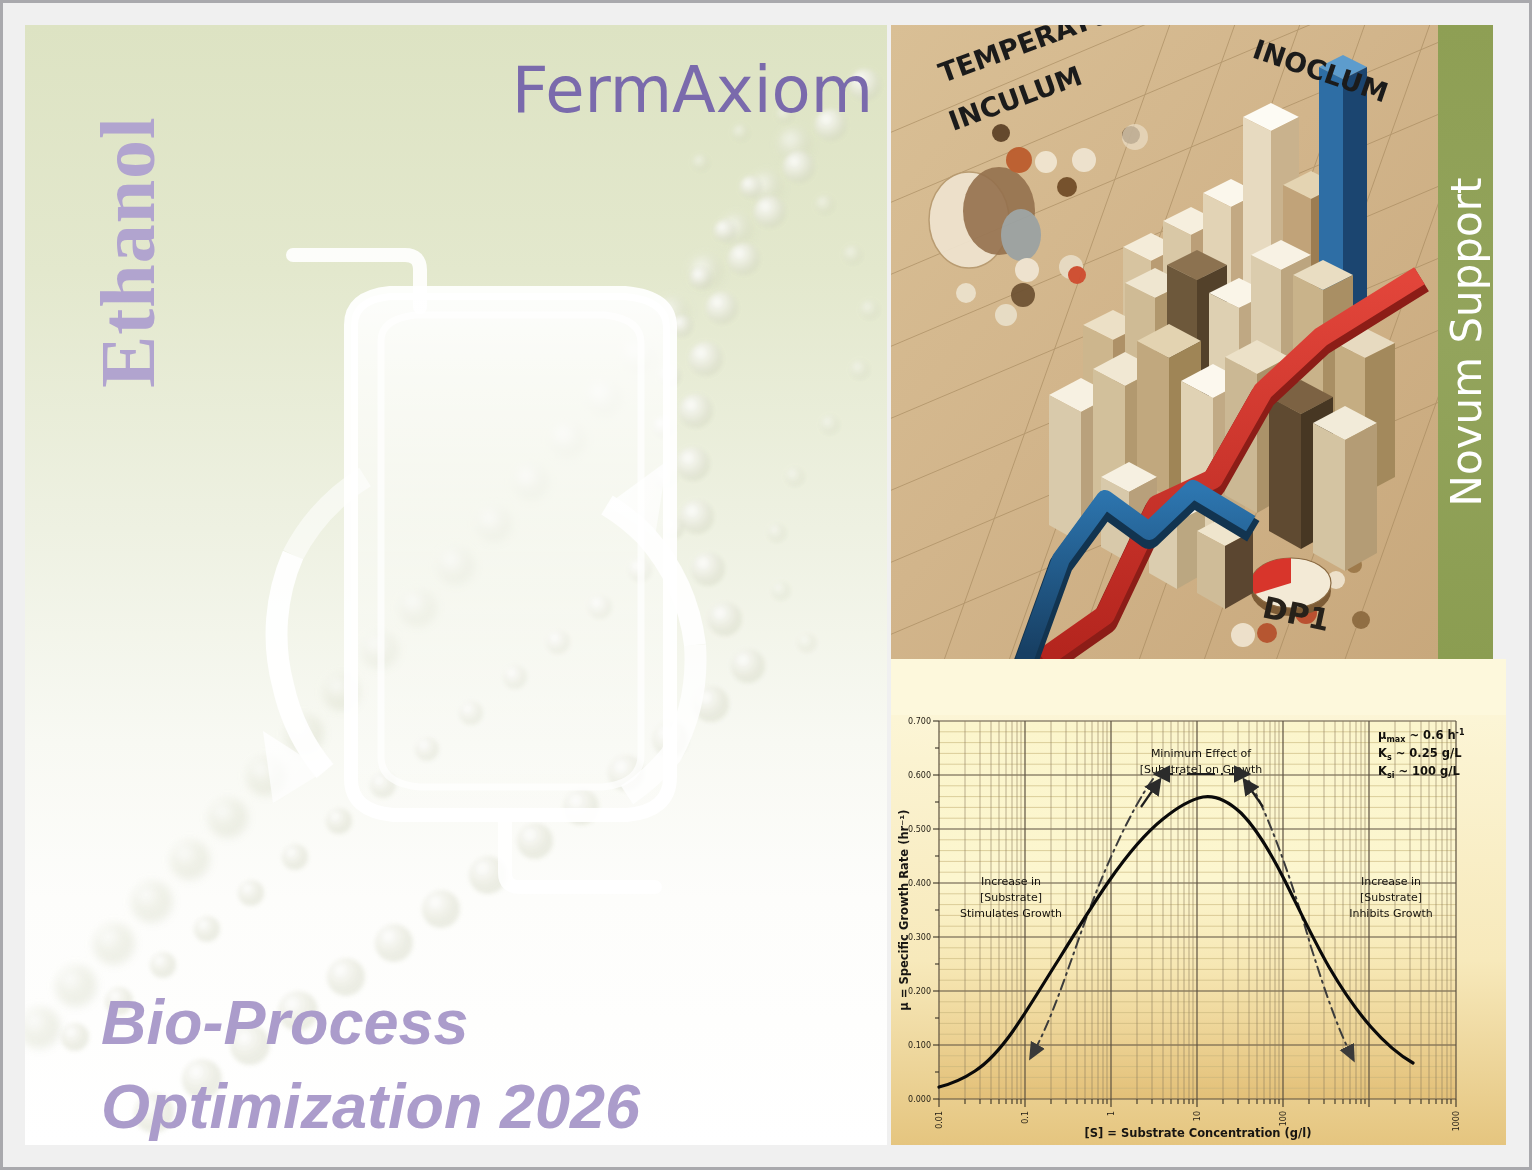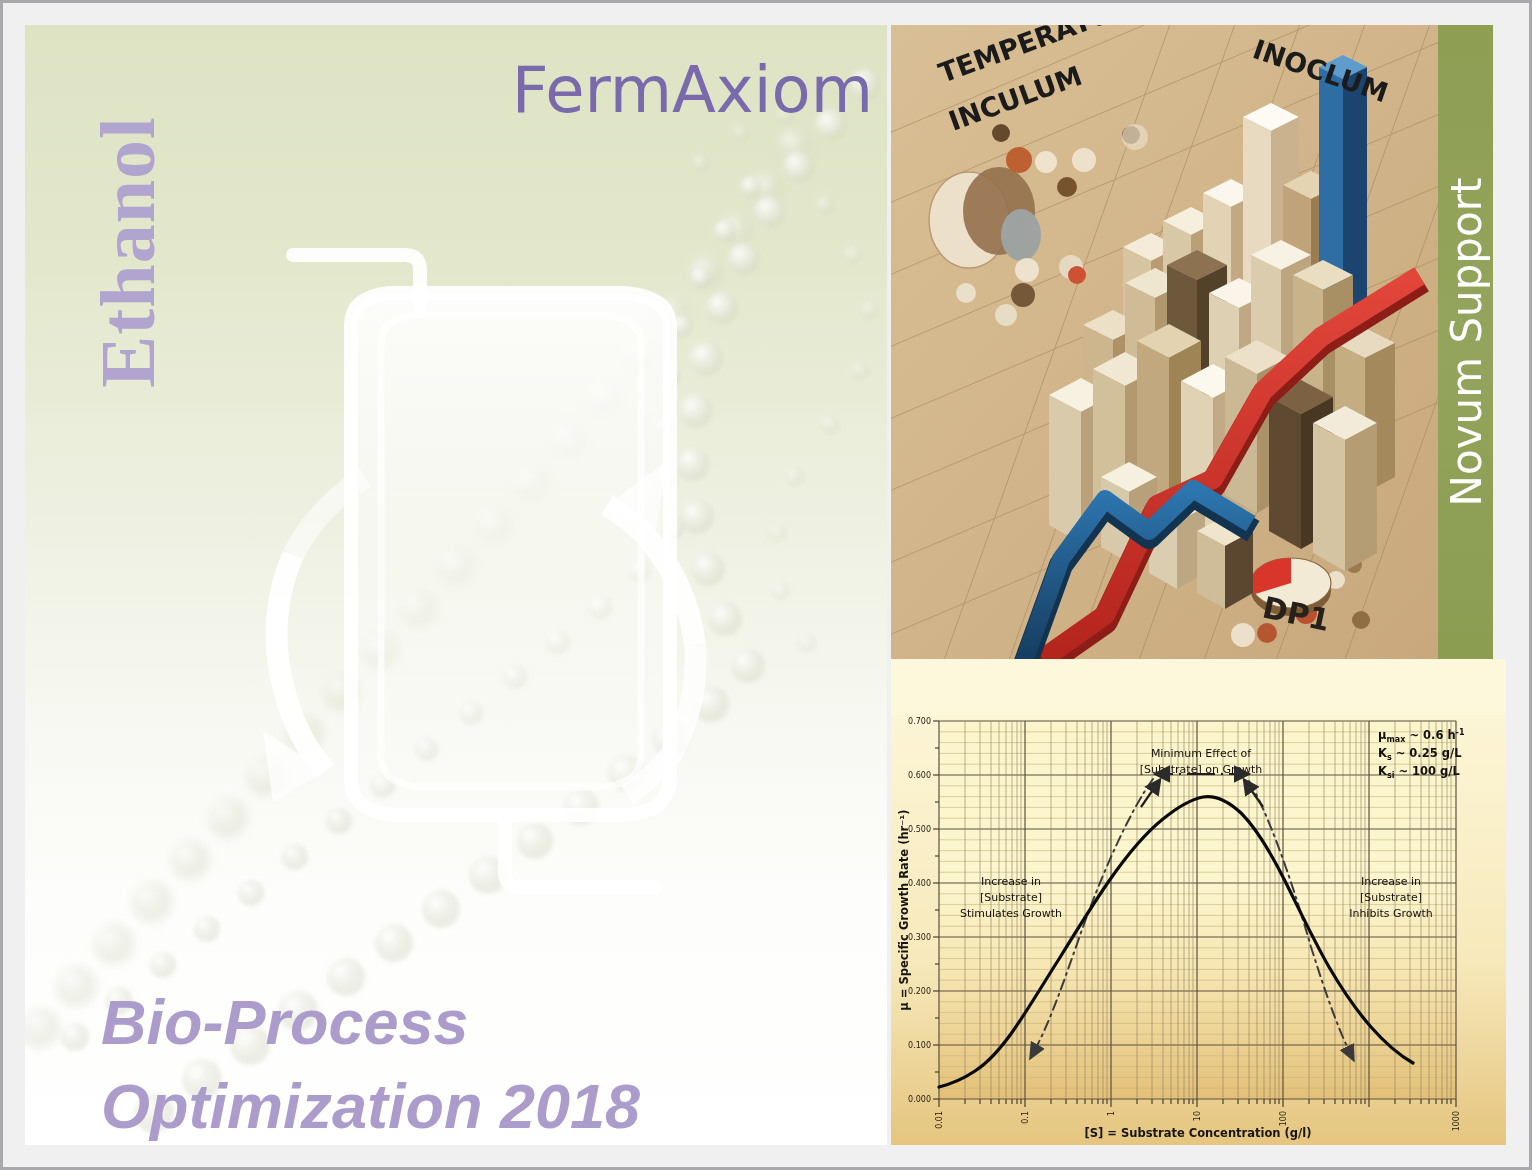--- a/index.html
+++ b/index.html
@@ -223,21 +223,21 @@
                    Q 466 568 428 572 L 244 572 Q 206 568 206 542 Z" fill="none" stroke="#ffffff" stroke-width="7" stroke-opacity="0.70"></path>
         </g>
       </svg>
     </div>
 
     <div id="ethanol">Ethanol</div>
     <div id="fermaxiom">FermAxiom</div>
 
     <div id="bpo">
       <div>Bio-Process</div>
-      <div>Optimization 2018</div>
+      <div>Optimization 2026</div>
     </div>
   </div>
 
   <div id="illus">
     <svg width="547" height="634" viewBox="0 0 547 634">
       <defs>
         <linearGradient id="bgSand" x1="0" y1="0" x2="1" y2="1">
           <stop offset="0%" stop-color="#d9bf95"></stop>
           <stop offset="45%" stop-color="#d2b58b"></stop>
           <stop offset="100%" stop-color="#c8a87c"></stop>

